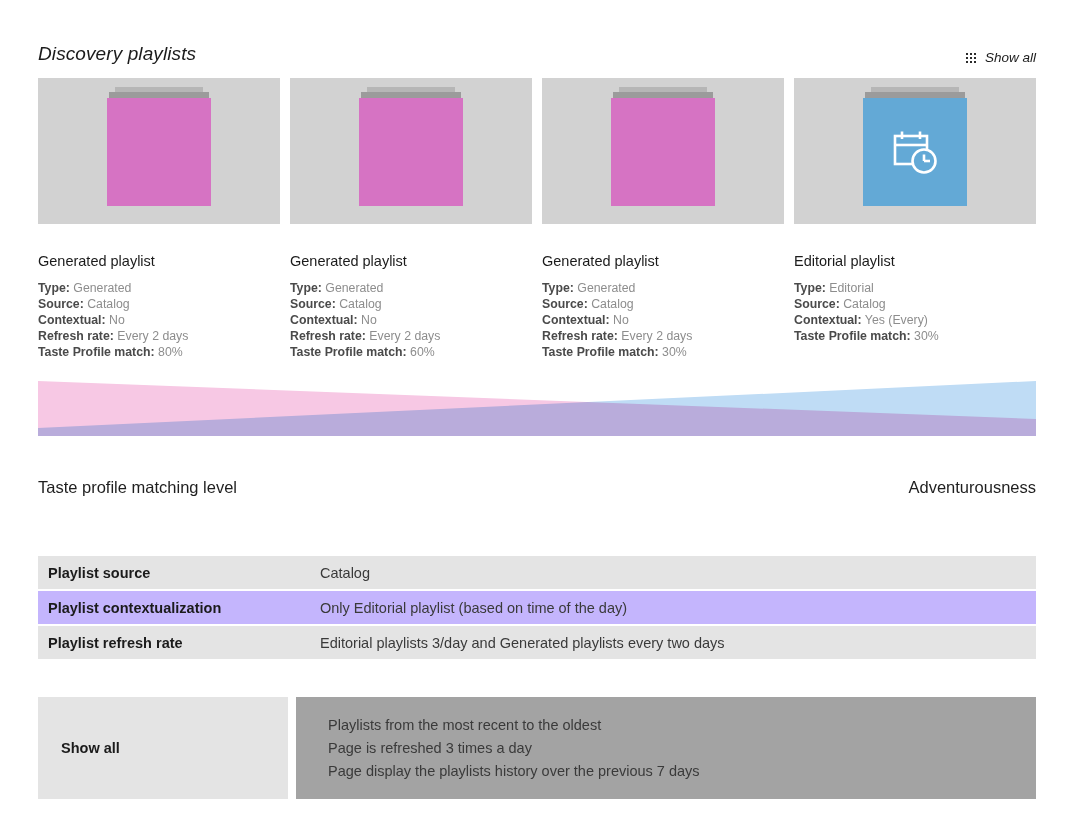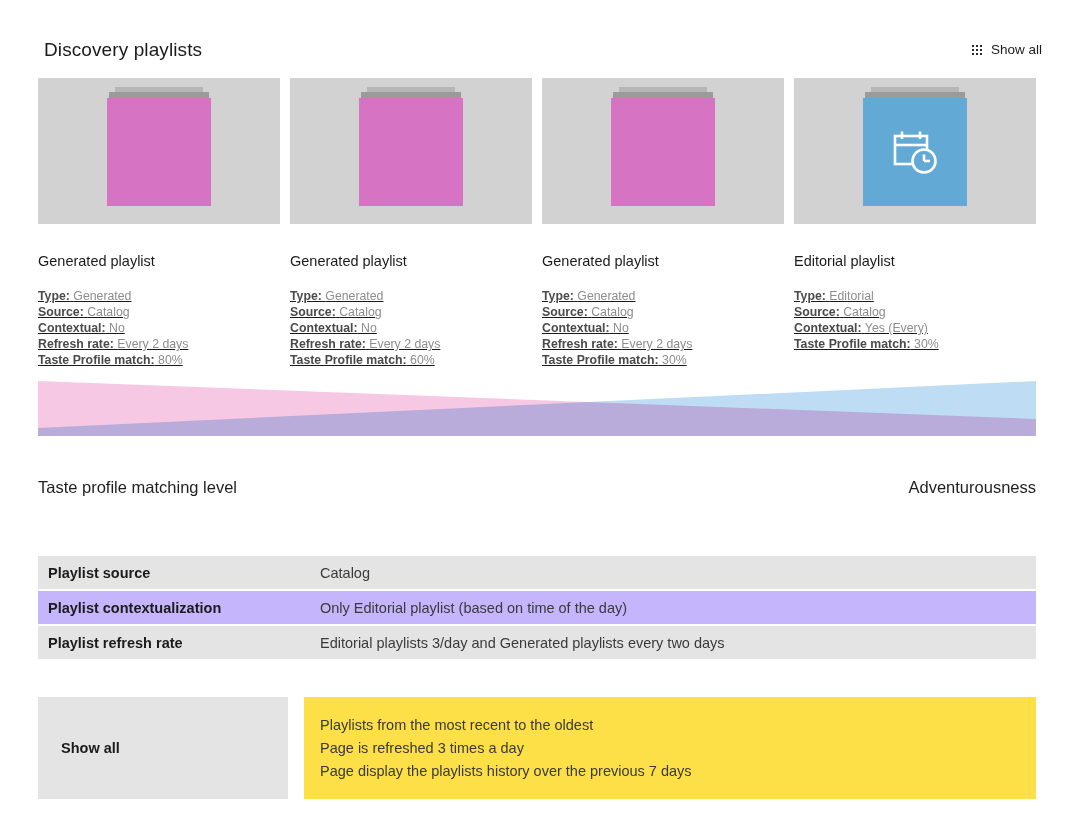--- a/index.html
+++ b/index.html
@@ -13,27 +13,28 @@
     height: 840px;
     font-family: "Liberation Sans", sans-serif;
     color: #1a1a1a;
     position: relative;
     overflow: hidden;
   }
 
   
   .header {
     position: absolute;
-    left: 44px;
+    left: 38px;
     top: 34px;
     width: 998px;
     height: 32px;
     display: flex;
-    align-items: center;
+    align-items: flex-end;
     justify-content: space-between;
+    font-style: italic;
   }
   .page-title {
     font-size: 19px;
     font-weight: 400;
     color: #1b1b1b;
     letter-spacing: 0.1px;
     line-height: 24px;
   }
   .show-all-link {
     display: flex;
@@ -111,22 +112,21 @@
   .art.editorial { background: #63a9d6; }
 
   .card-title {
     margin-top: 28px;
     font-size: 14.5px;
     font-weight: 400;
     color: #1b1b1b;
     line-height: 18px;
   }
   .card-meta {
-    margin-top: 18px;
-    text-decoration: underline;
+    margin-top: 10px;
   }
   .meta-row {
     font-size: 12.3px;
     line-height: 16px;
     color: #8d8d8d;
     white-space: nowrap;
   }
   .meta-row .k {
     color: #4a4a4a;
     font-weight: 600;
@@ -209,26 +209,26 @@
     background: #e4e4e4;
     display: flex;
     align-items: center;
     padding-left: 23px;
     font-size: 14.5px;
     font-weight: 700;
     color: #1b1b1b;
   }
   .showall-block .val {
     flex: 1;
-    margin-left: 16px;
-    background: #fde047;
+    margin-left: 8px;
+    background: #a3a3a3;
     display: flex;
     flex-direction: column;
     justify-content: center;
-    padding-left: 16px;
+    padding-left: 32px;
   }
   .showall-line {
     font-size: 14.5px;
     line-height: 23px;
     color: #3a3a3a;
   }
 </style>
 </head>
 <body>
 

